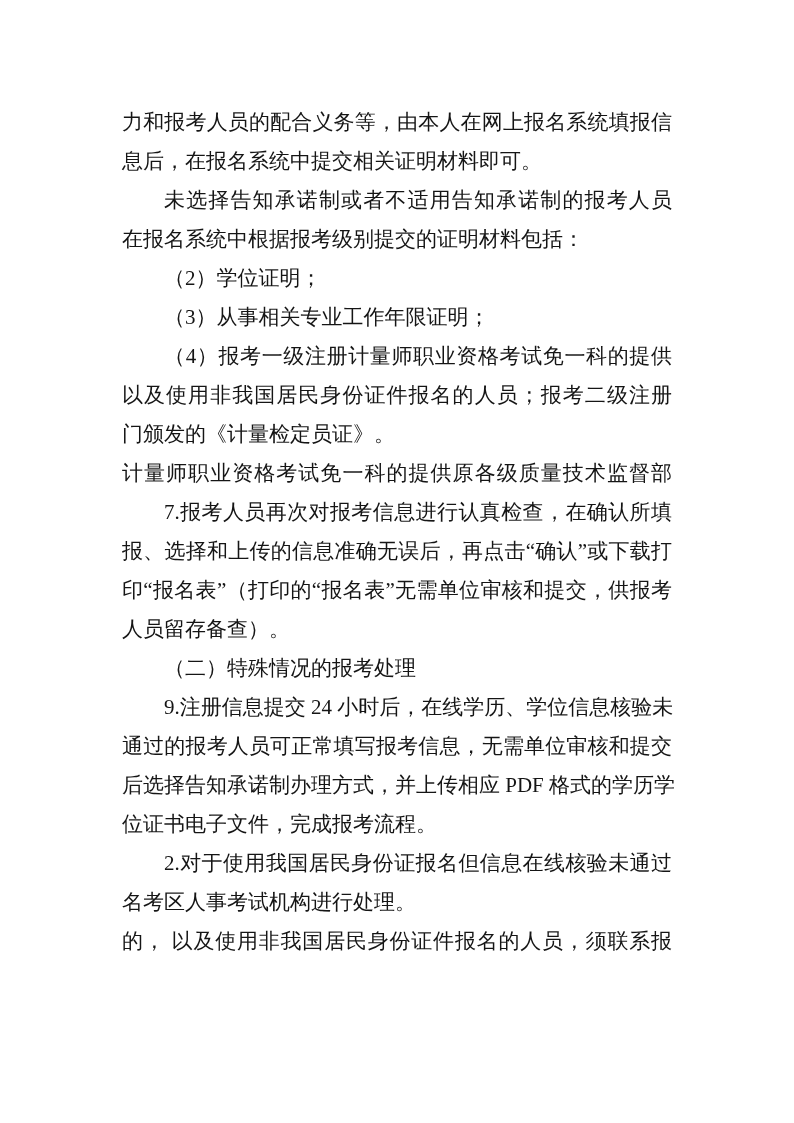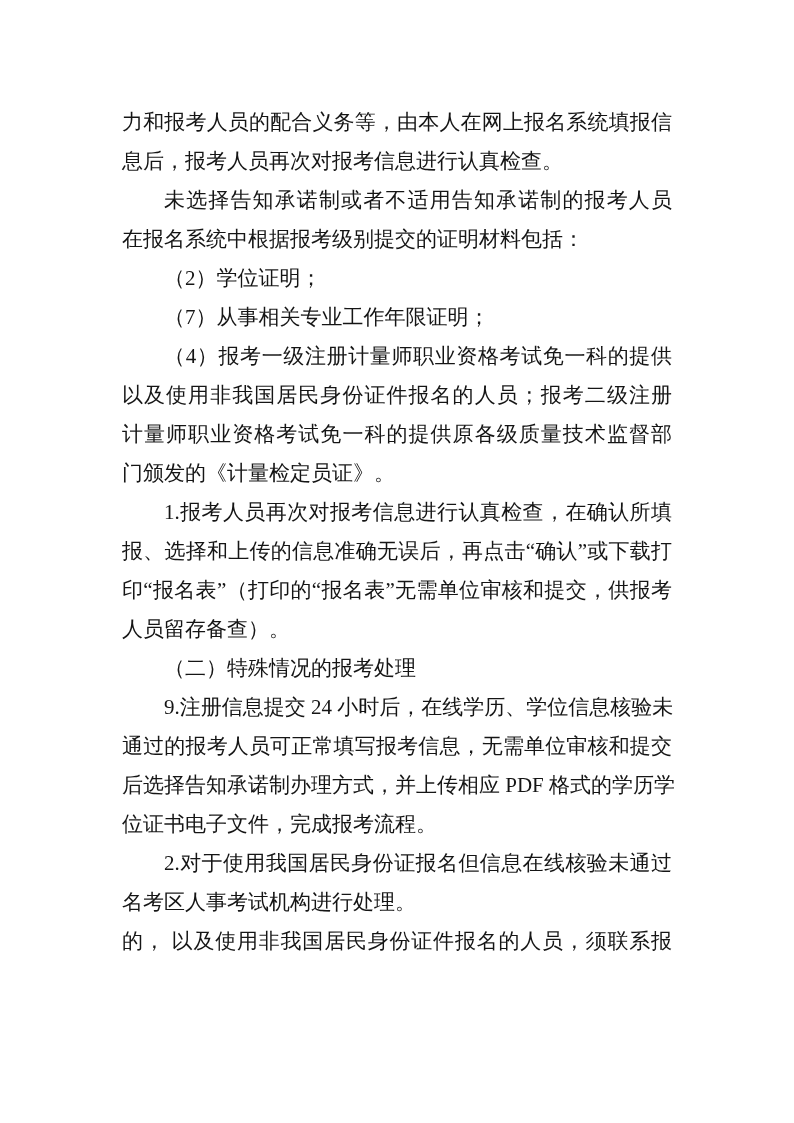--- a/index.html
+++ b/index.html
@@ -46,40 +46,40 @@
     padding-left: 42px;
   }
 </style>
 </head>
 <body>
 
 <div class="page">
   <div class="content">
       <div class="paragraph">
         <div class="line fill">力和报考人员的配合义务等，由本人在网上报名系统填报信</div>
-        <div class="line">息后，报考人员再次对报考信息进行认真检查。</div>
+        <div class="line">息后，在报名系统中提交相关证明材料即可。</div>
       </div>
       <div class="paragraph">
         <div class="line fill indent">未选择告知承诺制或者不适用告知承诺制的报考人员</div>
         <div class="line">在报名系统中根据报考级别提交的证明材料包括：</div>
       </div>
       <div class="paragraph">
         <div class="line indent">（2）学位证明；</div>
       </div>
       <div class="paragraph">
-        <div class="line indent">（7）从事相关专业工作年限证明；</div>
+        <div class="line indent">（3）从事相关专业工作年限证明；</div>
       </div>
       <div class="paragraph">
         <div class="line fill indent">（4）报考一级注册计量师职业资格考试免一科的提供</div>
         <div class="line fill">以及使用非我国居民身份证件报名的人员；报考二级注册</div>
+        <div class="line">门颁发的《计量检定员证》。</div>
         <div class="line fill">计量师职业资格考试免一科的提供原各级质量技术监督部</div>
-        <div class="line">门颁发的《计量检定员证》。</div>
       </div>
       <div class="paragraph">
-        <div class="line fill indent">1.报考人员再次对报考信息进行认真检查，在确认所填</div>
+        <div class="line fill indent">7.报考人员再次对报考信息进行认真检查，在确认所填</div>
         <div class="line fill">报、选择和上传的信息准确无误后，再点击“确认”或下载打</div>
         <div class="line fill">印“报名表”（打印的“报名表”无需单位审核和提交，供报考</div>
         <div class="line">人员留存备查）。</div>
       </div>
       <div class="paragraph">
         <div class="line indent">（二）特殊情况的报考处理</div>
       </div>
       <div class="paragraph">
         <div class="line fill indent">9.注册信息提交 24 小时后，在线学历、学位信息核验未</div>
         <div class="line fill">通过的报考人员可正常填写报考信息，无需单位审核和提交</div>

